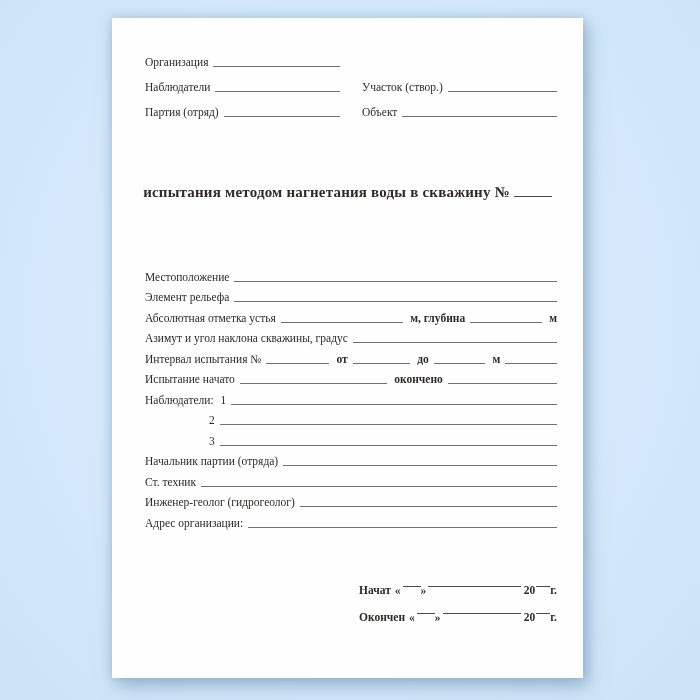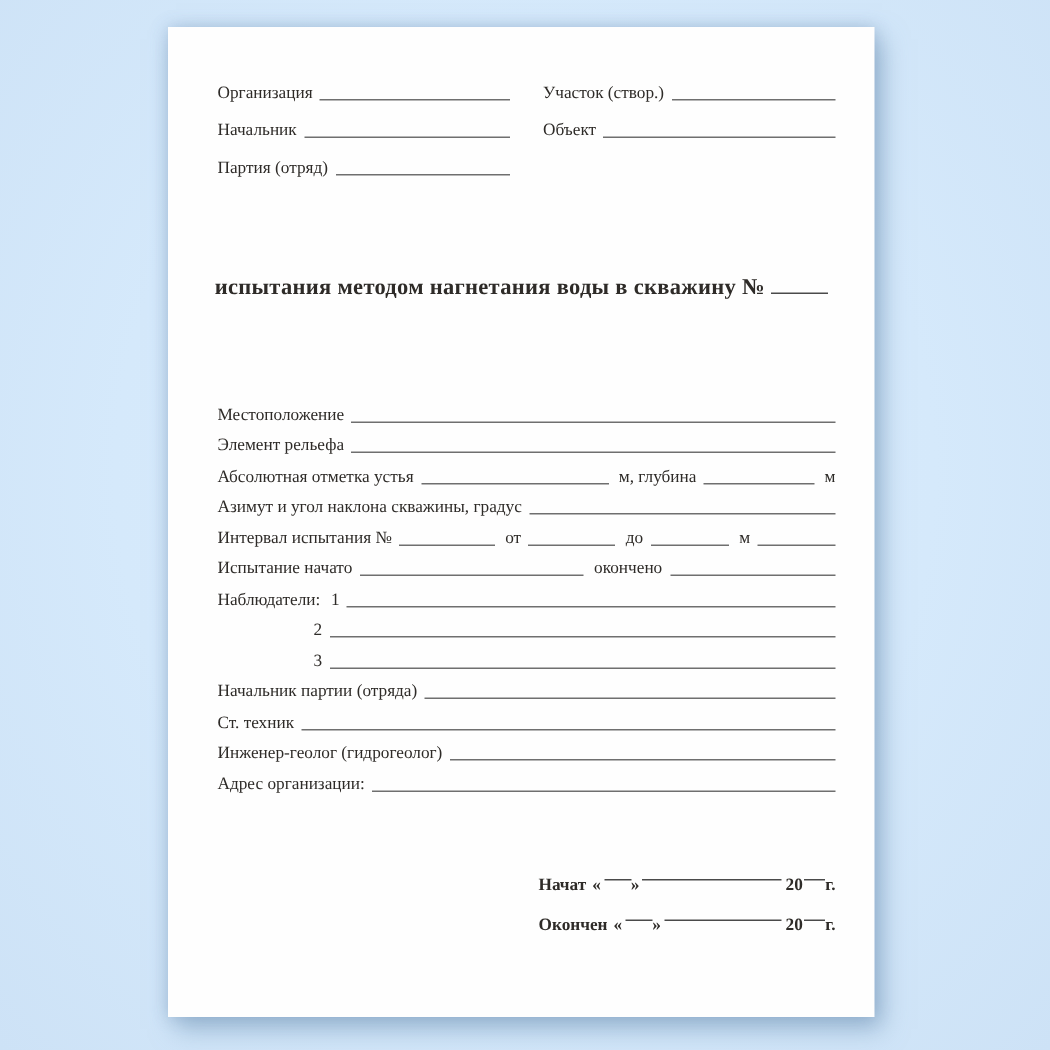--- a/index.html
+++ b/index.html
@@ -26,20 +26,21 @@
   }
 
   
   .header-block {
     position: absolute;
     top: 26px;
     left: 33px;
     right: 26px;
     display: flex;
     gap: 22px;
+    align-items: flex-end;
   }
   .header-col { flex: 1 1 0; min-width: 0; }
   .hrow {
     display: flex;
     align-items: flex-end;
     height: 25px;
     font-size: 11.5px;
     line-height: 14px;
     white-space: nowrap;
   }
@@ -85,21 +86,21 @@
   }
   .frow {
     display: flex;
     align-items: flex-end;
     height: 20.5px;
     font-size: 11.5px;
     line-height: 14px;
     white-space: nowrap;
   }
   .frow .lbl { flex: 0 0 auto; text-align: center; }
-  .frow .unit { flex: 0 0 auto; margin-left: 2px; }
+  .frow .unit { flex: 0 0 auto; margin-left: 2px; font-weight: bold; }
   .frow.indent { padding-left: 64px; }
   .num { flex: 0 0 auto; margin-left: 7px; }
 
   
   .footer-block {
     position: absolute;
     right: 26px;
     top: 565px;
     width: 198px;
     font-weight: bold;
@@ -122,21 +123,21 @@
 
 <div class="page">
 
   <div class="header-block">
     <div class="header-col">
       <div class="hrow">
         <span class="lbl">Организация</span>
         <span class="line"></span>
       </div>
       <div class="hrow">
-        <span class="lbl">Начальник</span>
+        <span class="lbl">Наблюдатели</span>
         <span class="line"></span>
       </div>
       <div class="hrow">
         <span class="lbl">Партия (отряд)</span>
         <span class="line"></span>
       </div>
     </div>
     <div class="header-col">
       <div class="hrow">
         <span class="lbl">Участок (створ.)</span>

